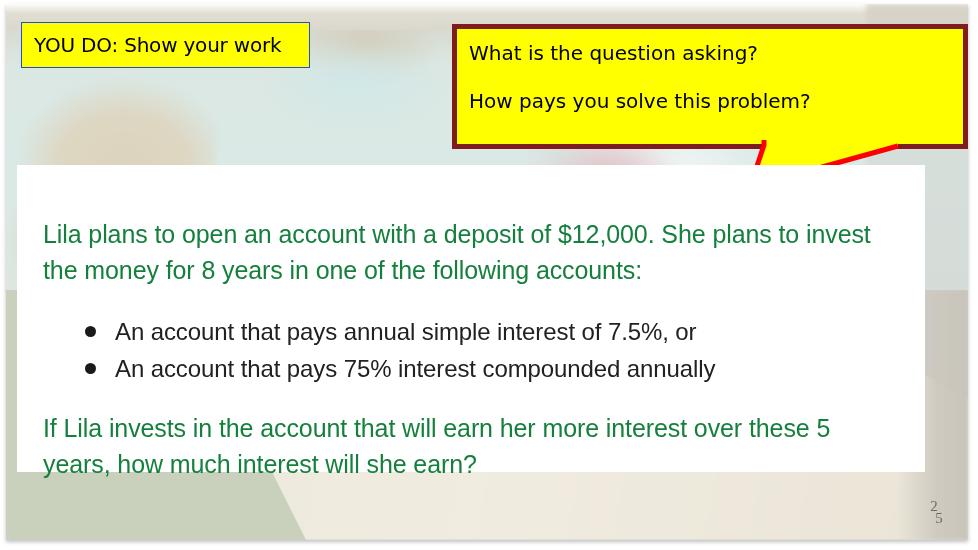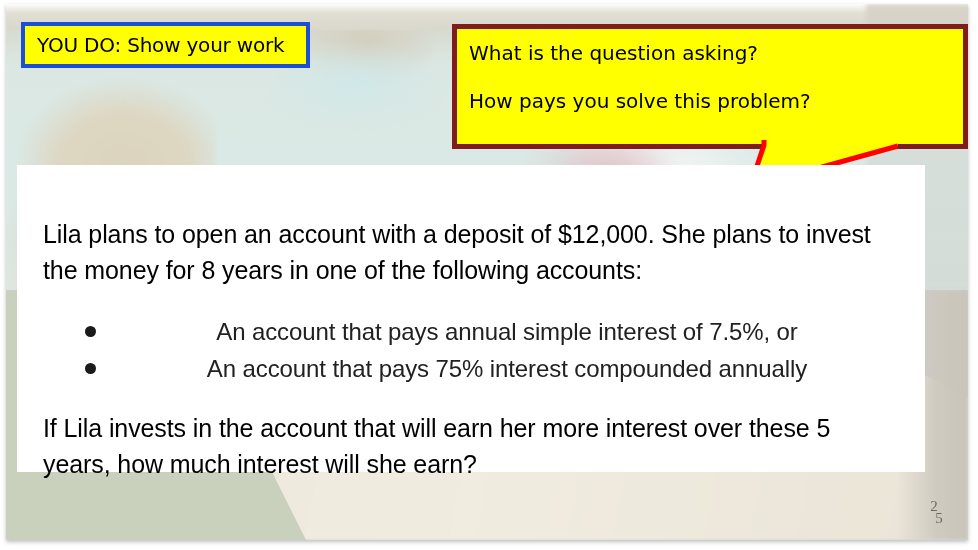--- a/index.html
+++ b/index.html
@@ -143,21 +143,21 @@
   }
 
   
   #title-box {
     position: absolute;
     left: 15px;
     top: 18px;
     width: 289px;
     height: 46px;
     background: #ffff00;
-    border: 4px solid #1d4ed8;
+    border: 1px solid #1d4ed8;
     box-sizing: border-box;
     display: flex;
     align-items: center;
     padding-left: 12px;
   }
   #title-box .title-text {
     font-family: "DejaVu Sans", sans-serif;
     font-size: 20px;
     color: #000000;
     letter-spacing: -0.2px;
@@ -203,28 +203,27 @@
     width: 908px;
     height: 307px;
     background: #ffffff;
     box-sizing: border-box;
     padding: 26px 26px 0 26px;
   }
   #problem-card .para {
     font-family: "Liberation Sans", sans-serif;
     font-size: 25px;
     line-height: 1.44;
-    color: #000000;
+    color: #15803d;
     letter-spacing: -0.1px;
   }
   #problem-card .bullets {
     margin: 19px 0 0 0;
     padding: 0;
     list-style: none;
-    text-align: center;
   }
   #problem-card .bullets li {
     font-family: "Liberation Sans", sans-serif;
     font-size: 24px;
     line-height: 1.55;
     color: #212121;
     position: relative;
     padding-left: 72px;
     letter-spacing: -0.1px;
   }

